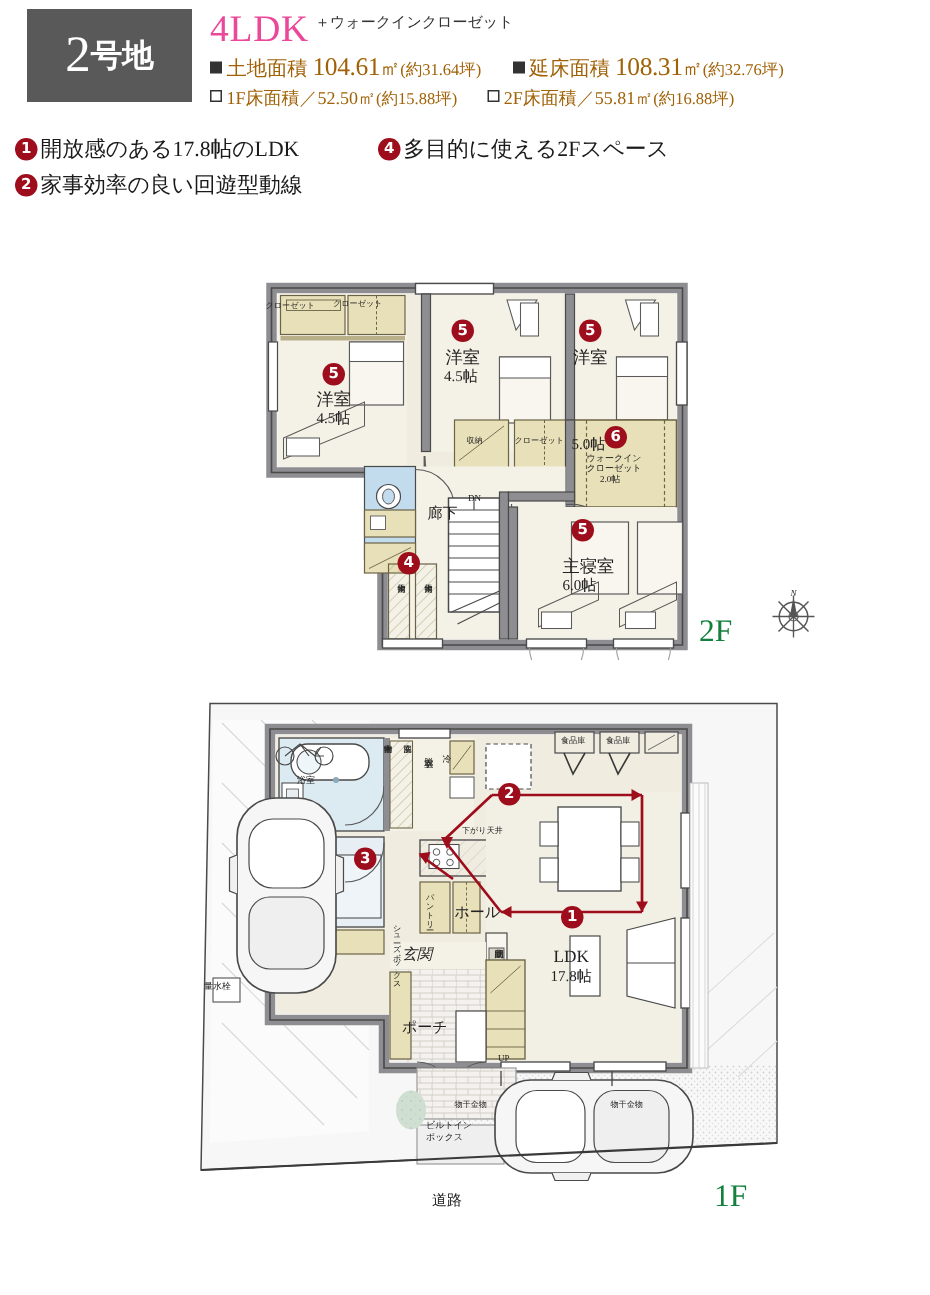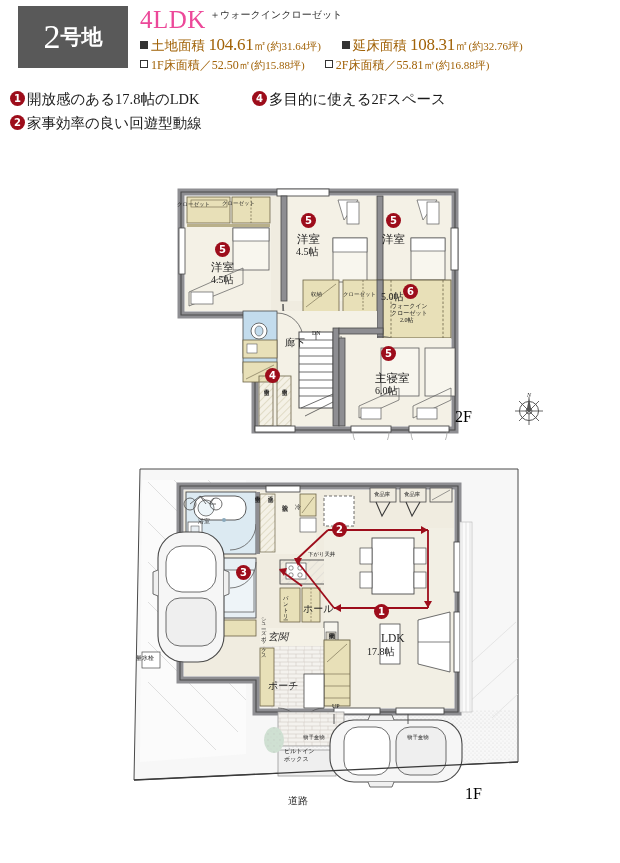--- a/index.html
+++ b/index.html
@@ -45,21 +45,21 @@
     display:inline-block; width:15px; height:15px; border-radius:50%;
     background:#9d0d1b; color:#fff; font-size:10px; line-height:15px;
     text-align:center; vertical-align:2px; margin-right:2px;
     font-family:"DejaVu Sans", sans-serif; font-weight:bold;
   }
   .col1 { left:2px; }
   .col2 { left:244px; }
   .r1 { top:0px; } .r2 { top:24px; } .r3 { top:48px; }
 
   
-  .floor-label { position:absolute; font-size:16px; color:#000000; }
+  .floor-label { position:absolute; font-size:21px; color:#15803d;margin-left:11px; }
 
   
   .compass { position:absolute; left:512px; top:392px; width:34px; height:34px; }
 
   
   .plan { position:absolute; }
   .plan svg { display:block; }
 
   .marker {
     position:absolute; width:15px; height:15px; border-radius:50%;
@@ -484,21 +484,21 @@
 <span class="rlab tiny" style="left:404px; top:491px;">食品庫</span>
 <span class="rlab tiny" style="left:308px; top:551px;">下がり天井</span>
 <span class="rlab tiny vert" style="left:283px; top:592px;">パントリー</span>
 <span class="rlab" style="left:267px; top:603px;margin-left:36px;">ホール</span>
 <span class="rlab" style="left:268px; top:631px;font-style:italic;">玄関</span>
 <span class="rlab tiny vert" style="left:261px; top:613px;">シューズボックス</span>
 <span class="rlab tiny2 vert" style="left:328px; top:628px;">土間収納</span>
 <span class="rlab" style="left:268px; top:680px;">ポーチ</span>
 <span class="rlab tiny2" style="left:284px; top:748px;">ビルトイン</span>
 <span class="rlab tiny2" style="left:284px; top:756px;">ボックス</span>
-<span class="rlab big" style="left:369px; top:632px;margin-left:12px;">LDK</span>
+<span class="rlab big" style="left:369px; top:632px;">LDK</span>
 <span class="rlab" style="left:367px; top:646px;">17.8帖</span>
 <span class="rlab tiny2" style="left:332px; top:703px;">UP</span>
 <span class="rlab tiny" style="left:303px; top:734px;">物干金物</span>
 <span class="rlab tiny" style="left:407px; top:734px;">物干金物</span>
 <span class="rlab tiny2" style="left:136px; top:655px;">量水栓</span>
 <span class="rlab" style="left:288px; top:795px;">道路</span>
 
 <span class="marker" style="left:332px; top:522px;">2</span>
 <span class="marker" style="left:236px; top:565px;">3</span>
 <span class="marker" style="left:374px; top:604px;">1</span>

